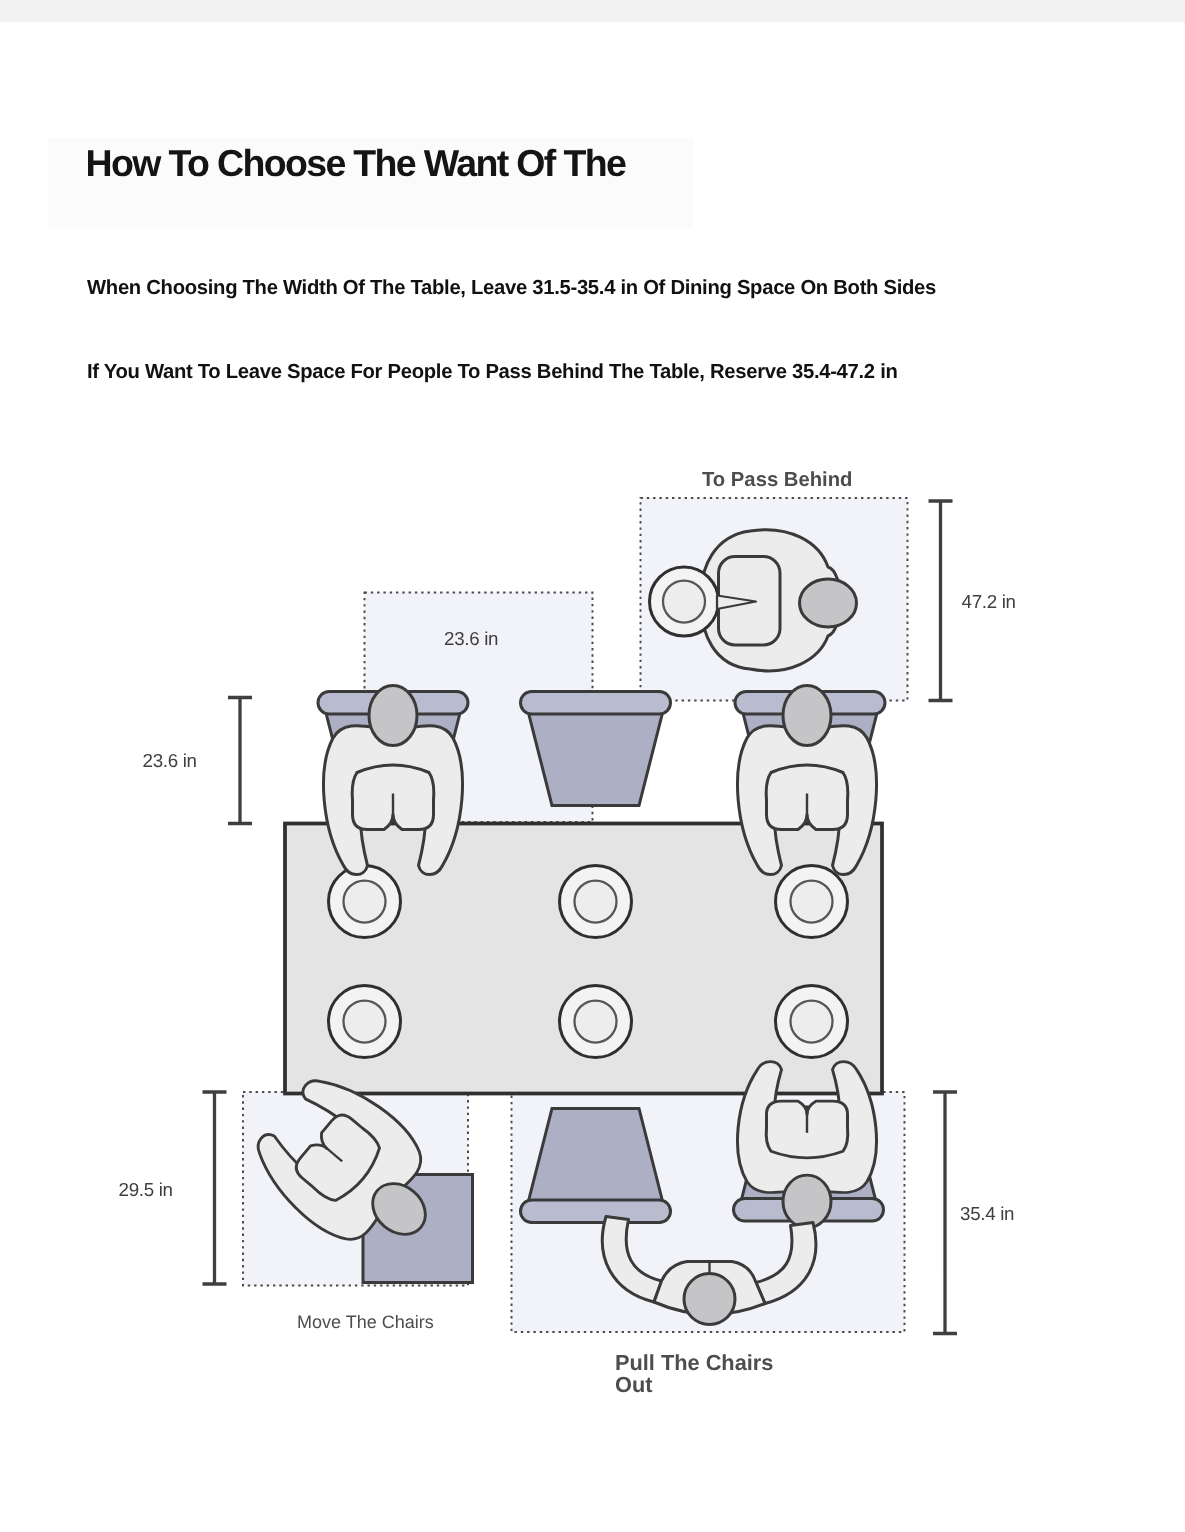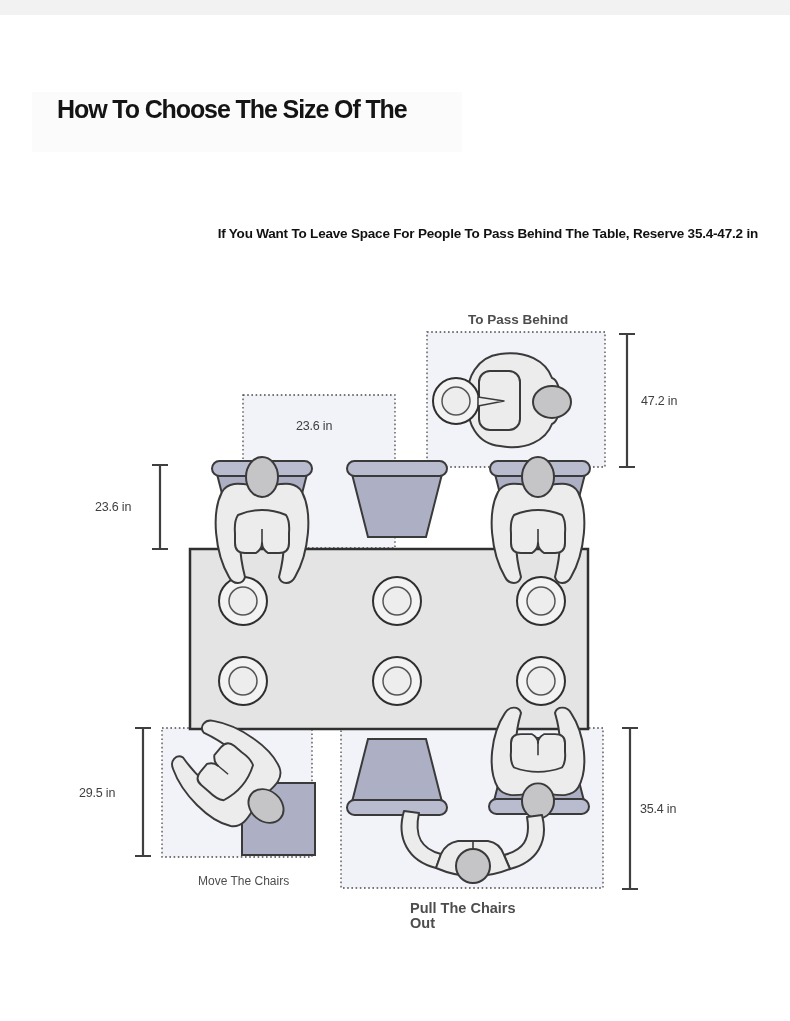--- a/index.html
+++ b/index.html
@@ -10,21 +10,21 @@
   *{margin:0;padding:0;box-sizing:border-box;}
   html,body{width:790px;height:1021px;background:#ffffff;overflow:hidden;
     font-family:"Liberation Sans","DejaVu Sans",sans-serif;}
   .stage{position:relative;width:790px;height:1021px;background:#fff;}
   .topbar{position:absolute;left:0;top:0;width:790px;height:15px;background:var(--top_bar);}
   .title-bg{position:absolute;left:32px;top:92px;width:430px;height:60px;background:#fbfbfb;}
   h1{position:absolute;left:57px;top:99px;width:420px;
      font-size:25px;line-height:20px;font-weight:700;color:var(--text);letter-spacing:-1.1px;}
   .para{position:absolute;left:58px;width:700px;font-size:13.5px;font-weight:700;
      color:#111;letter-spacing:-0.2px;}
-  .p1{top:184px;} .p2{top:226px;text-align:right;}
+  .p1{top:184px;} .p2{top:240px;}
   svg{position:absolute;left:0;top:295px;}
   svg text{font-family:"Liberation Sans","DejaVu Sans",sans-serif;}
   .box{fill:var(--box_fill);stroke:var(--dots);stroke-width:1.3;stroke-dasharray:1.6 2.6;}
   .mline{stroke:var(--measure);stroke-width:2.2;fill:none;}
   .mtext{font-size:12.5px;font-weight:500;fill:var(--measure);letter-spacing:-0.2px;}
   .ltext{font-size:13.5px;font-weight:700;fill:var(--label);}
   .stext{font-size:12px;font-weight:500;fill:var(--label);}
   .btext{font-size:14.5px;font-weight:700;fill:var(--label);}
   .tbl{fill:var(--table);stroke:#2f2f2f;stroke-width:2.5;}
   .seat{fill:var(--chair);stroke:var(--outline);stroke-width:2;}
@@ -34,22 +34,23 @@
   .pl-out{fill:var(--plate);stroke:#2f2f2f;stroke-width:2;}
   .pl-in{fill:#ededed;stroke:#565656;stroke-width:1.5;}
   .thin{stroke:var(--outline);stroke-width:1.6;fill:none;}
 </style>
 </head>
 <body>
 
 <div class="stage">
   <div class="topbar"></div>
   <div class="title-bg"></div>
-  <h1><span>How To Choose The Size Of The</span><br>
+  <h1><span>How To Choose The Want Of The</span><br>
       </h1>
+  <div class="para p1">When Choosing The Width Of The Table, Leave 31.5-35.4 in Of Dining Space On Both Sides</div>
   <div class="para p2">If You Want To Leave Space For People To Pass Behind The Table, Reserve 35.4-47.2 in</div>
 
   <svg width="790" height="660" viewBox="0 295 790 660">
     <defs>
       <g id="sitter">
         <path class="bod" d="M -33 100 C -47 76 -51 36 -40 15 C -32 1 -14 9 0 9
                  C 14 9 32 1 40 15 C 51 36 47 76 33 100
                  C 29 108 19 108 17 100 C 23 77 24 54 17 42
                  L -17 42 C -24 54 -23 77 -17 100 C -19 108 -29 108 -33 100 Z"></path>
         <path class="bod" d="M -24 38 Q -28 44 -27 56 L -27 66 Q -27 76 -17 76 L -6 76

